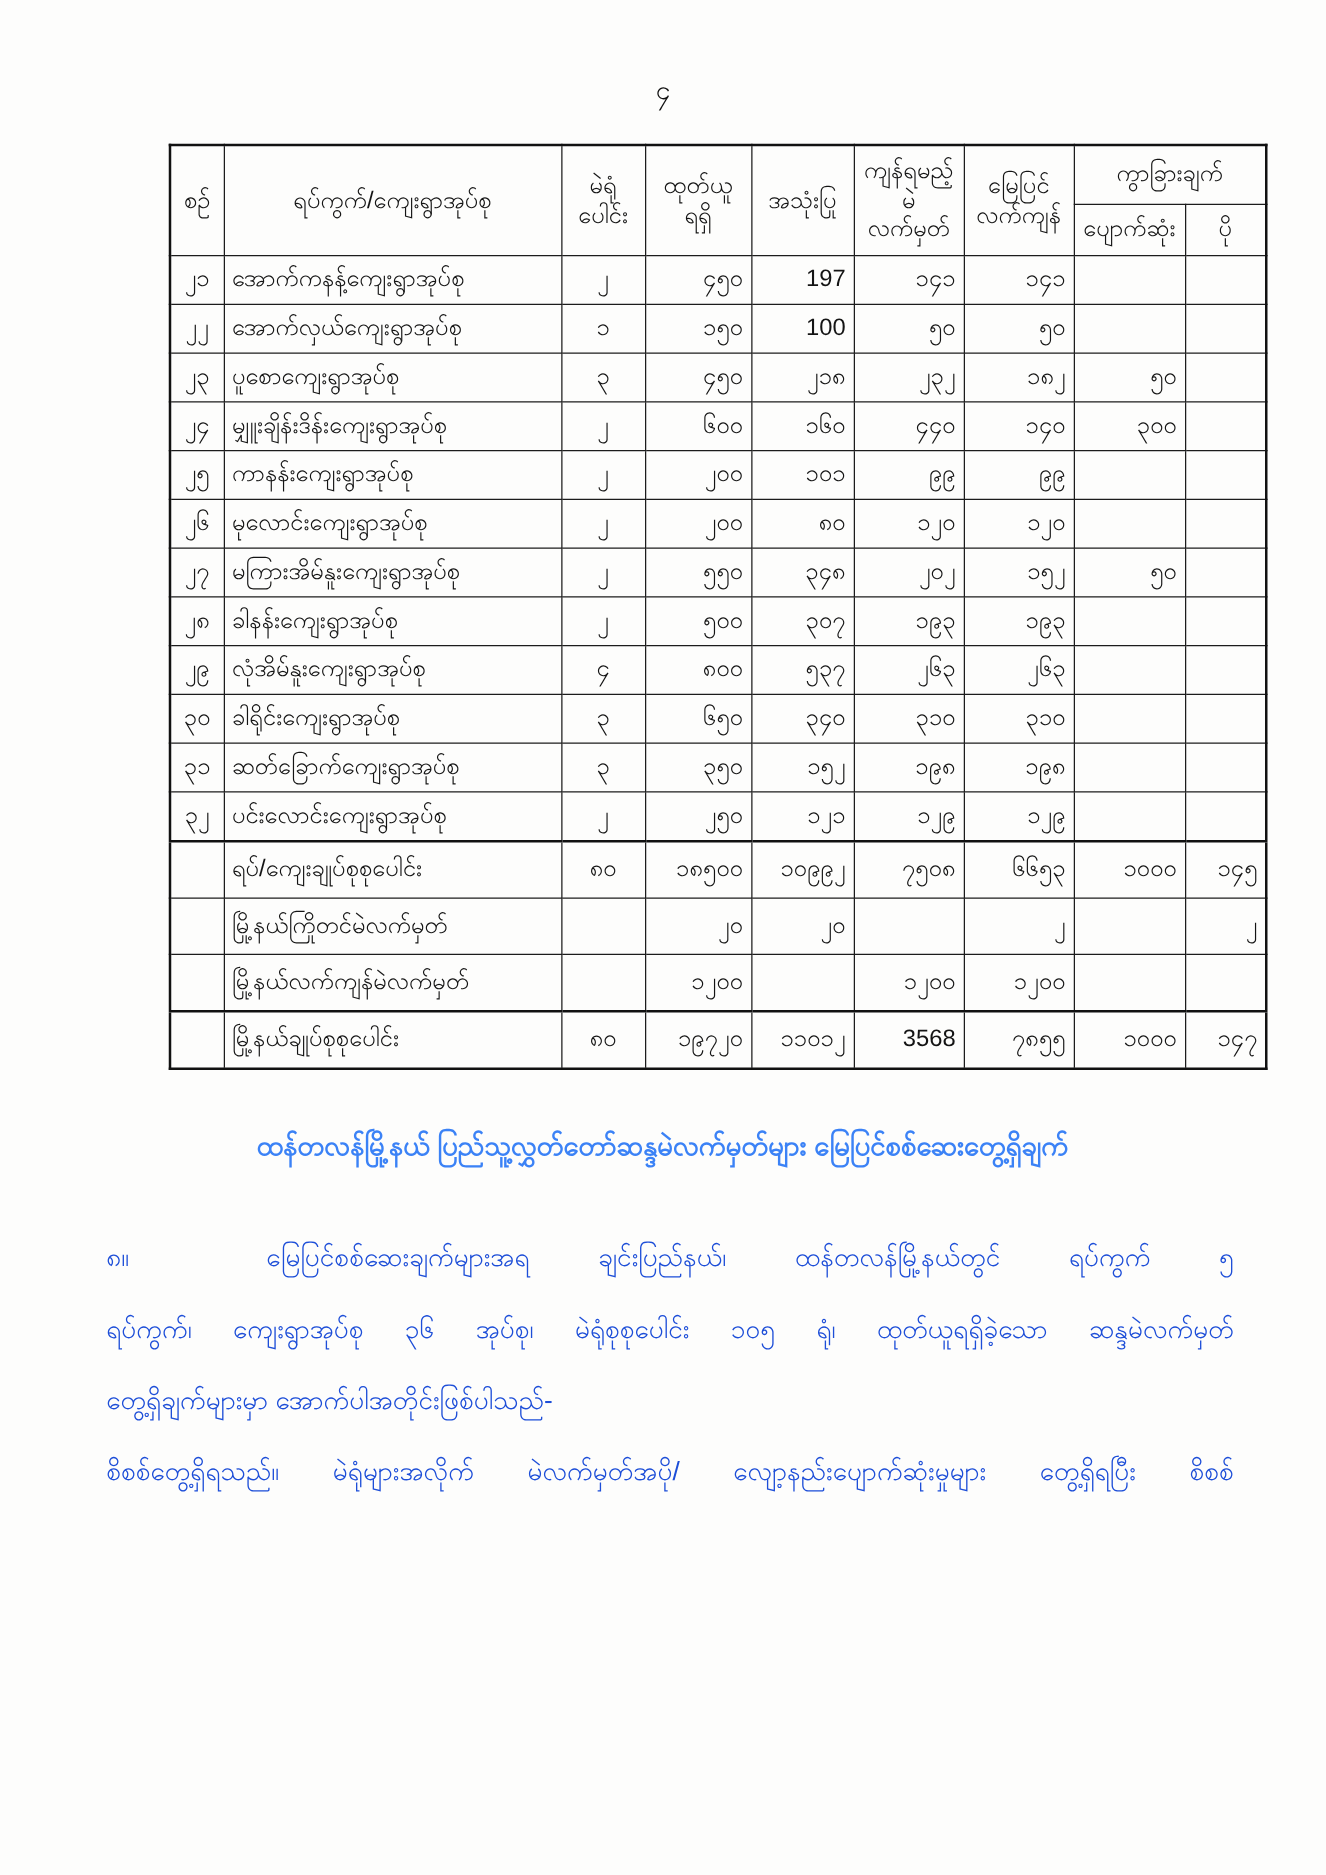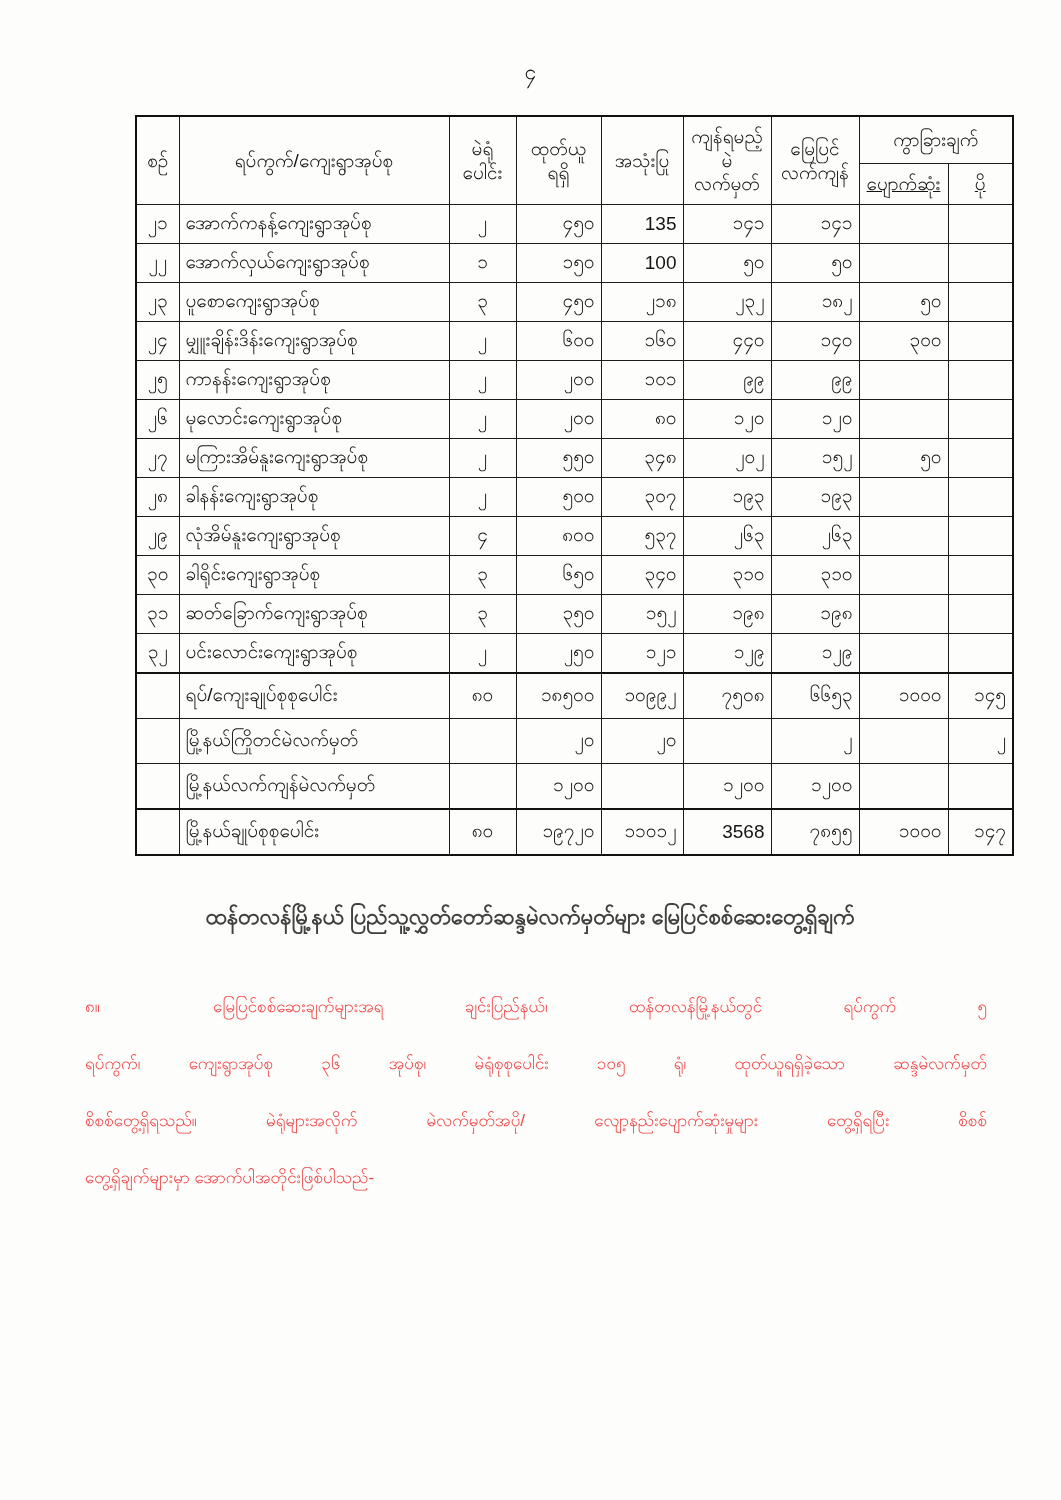--- a/index.html
+++ b/index.html
@@ -31,41 +31,41 @@
     white-space:nowrap;
   }
   table.results{border:2px solid #111;}
   table.results thead th{
     font-weight:normal;
     text-align:center;
     white-space:pre-line;
     line-height:1.25;
   }
   thead tr.h1 th{height:46px;}
-  thead tr.h2 th{height:40px;text-decoration:underline;}
+  thead tr.h2 th{height:40px;}
   tbody tr td{height:38px;}
   tbody tr.sum td{height:44px;}
   tbody tr.thick td{border-top:2.5px solid #111;}
   
   td.c0{text-align:center;}
   td.c1{text-align:left;padding-left:10px;}
   td.c2{text-align:center;padding-right:14px;}
   td.c3,td.c4,td.c5,td.c6,td.c7{text-align:right;padding-right:16px;}
   td.c8{text-align:right;padding-right:8px;}
   .section-title{
     position:absolute;top:902px;left:80px;width:900px;
     text-align:center;
     font-weight:bold;
     font-size:22px;
-    color:#404040;
+    color:#3b82f6;
   }
   .paragraph{
     position:absolute;top:978px;left:85px;width:902px;
-    font-size:17px;
-    color:#ef4444;
+    font-size:21px;
+    color:#1d4ed8;
   }
   .pline{
     line-height:57px;
     height:57px;
     text-align:justify;
     text-align-last:justify;
     white-space:normal;
   }
   .pline.last{
     text-align:left;
@@ -114,21 +114,21 @@
         <th>ပျောက်ဆုံး</th>
         <th>ပို</th>
       </tr>
     </thead>
     <tbody>
         <tr>
           <td class="c0">၂၁</td>
           <td class="c1">အောက်ကနန့်ကျေးရွာအုပ်စု</td>
           <td class="c2">၂</td>
           <td class="c3">၄၅၀</td>
-          <td class="c4">135</td>
+          <td class="c4">197</td>
           <td class="c5">၁၄၁</td>
           <td class="c6">၁၄၁</td>
           <td class="c7"></td>
           <td class="c8"></td>
         </tr>
         <tr>
           <td class="c0">၂၂</td>
           <td class="c1">အောက်လှယ်ကျေးရွာအုပ်စု</td>
           <td class="c2">၁</td>
           <td class="c3">၁၅၀</td>
@@ -295,17 +295,17 @@
       </tbody>
   </table>
 
   <div class="section-title">ထန်တလန်မြို့နယ် ပြည်သူ့လွှတ်တော်ဆန္ဒမဲလက်မှတ်များ မြေပြင်စစ်ဆေးတွေ့ရှိချက်</div>
 
   <div class="paragraph">
     <div class="pline">
       <span class="pnum">၈။</span><span>မြေပြင်စစ်ဆေးချက်များအရ ချင်းပြည်နယ်၊ ထန်တလန်မြို့နယ်တွင် ရပ်ကွက် ၅</span>
     </div>
     <div class="pline">ရပ်ကွက်၊ ကျေးရွာအုပ်စု ၃၆ အုပ်စု၊ မဲရုံစုစုပေါင်း ၁၀၅ ရုံ၊ ထုတ်ယူရရှိခဲ့သော ဆန္ဒမဲလက်မှတ်</div>
+    <div class="pline last">တွေ့ရှိချက်များမှာ အောက်ပါအတိုင်းဖြစ်ပါသည်-</div>
     <div class="pline">စိစစ်တွေ့ရှိရသည်။ မဲရုံများအလိုက် မဲလက်မှတ်အပို/ လျော့နည်းပျောက်ဆုံးမှုများ တွေ့ရှိရပြီး စိစစ်</div>
-    <div class="pline last">တွေ့ရှိချက်များမှာ အောက်ပါအတိုင်းဖြစ်ပါသည်-</div>
   </div>
 
 </div>
 
 </body></html>

